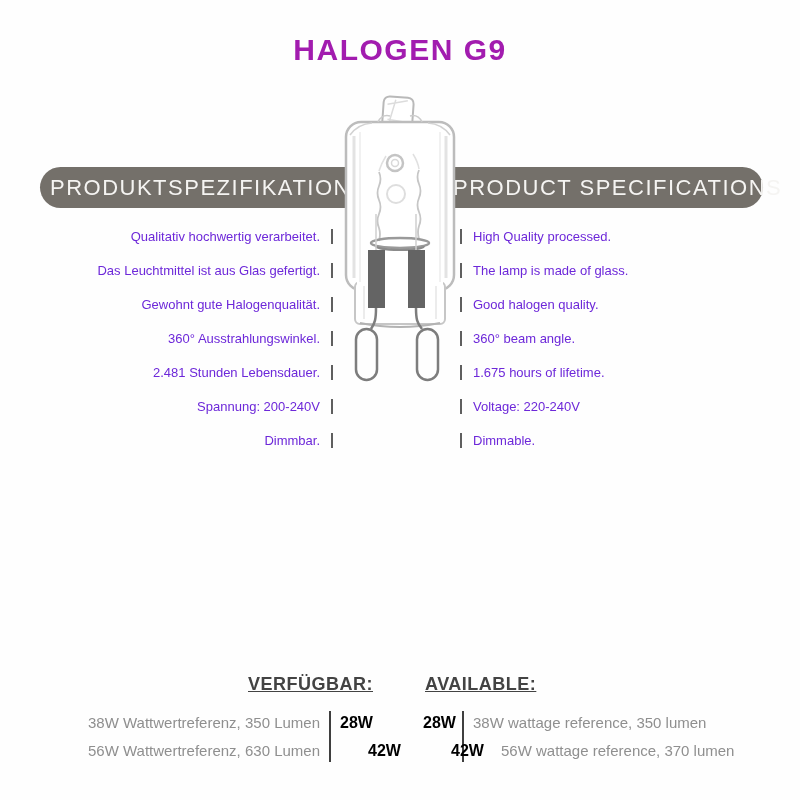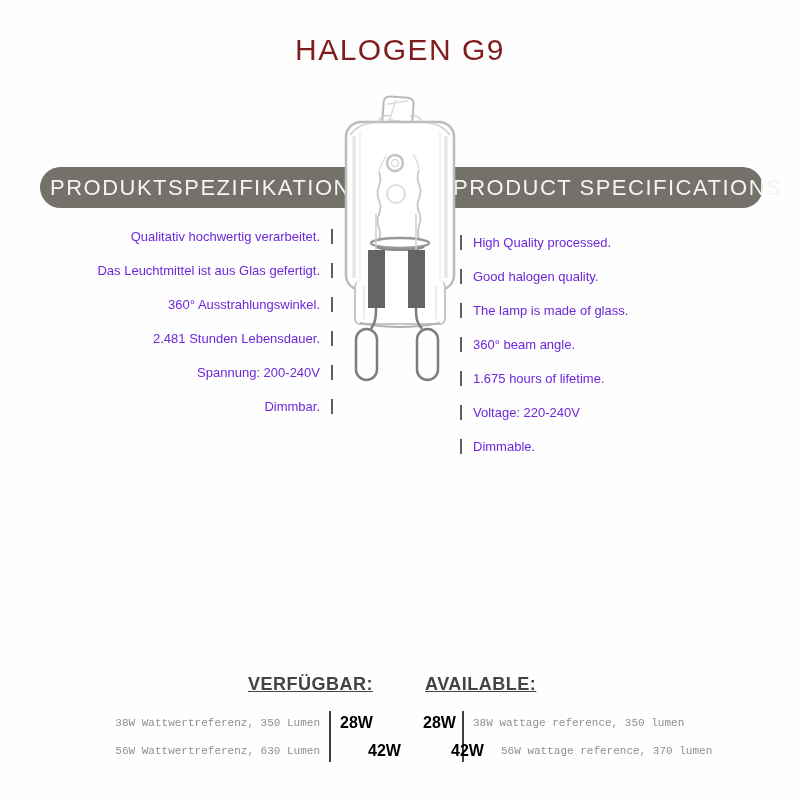--- a/index.html
+++ b/index.html
@@ -3,55 +3,55 @@
 <meta charset="utf-8">
 <style>
   html,body{margin:0;padding:0;background:#ffffff;}
   #canvas{
     position:relative;width:800px;height:800px;background:#fefefe;overflow:hidden;
     font-family:"Liberation Sans", sans-serif;
   }
   
   .page-title{
     position:absolute;top:33px;left:0;width:800px;text-align:center;
-    font-size:30px;font-weight:normal;letter-spacing:1.5px;color:#7f1d1d;white-space:nowrap;
+    font-size:30px;font-weight:bold;letter-spacing:1.5px;color:#a21caf;white-space:nowrap;
   }
   
   .band{
     position:absolute;left:40px;top:167px;width:723px;height:41px;
     background:#74706a;border-radius:21px;
   }
   .band-label{
     position:absolute;top:0;height:41px;line-height:41px;text-align:center;
     color:#f5f4f2;font-size:22px;font-weight:400;letter-spacing:1.5px;white-space:nowrap;
   }
   .band-label.de{left:10px;width:300px;}
   .band-label.en{left:413px;width:280px;}
   
   .bulb{position:absolute;left:338px;top:92px;width:124px;height:300px;}
   
   .spec-col{position:absolute;top:220px;}
   .spec-col .spec-item{height:34px;line-height:34px;font-size:13px;color:#6d28d9;white-space:nowrap;}
   .spec-col.de{right:467px;text-align:right;}
-  .spec-col.en{left:460px;text-align:left;margin-top:6px;}
+  .spec-col.en{left:460px;text-align:left;}
   .sep-bar{
     display:inline-block;width:2px;height:15px;background:#5f5f5f;
     vertical-align:middle;position:relative;top:-1px;
   }
   .spec-col.de .sep-bar{margin-left:11px;}
   .spec-col.en .sep-bar{margin-right:11px;}
   
   .avail-header{
     position:absolute;top:671px;height:26px;line-height:26px;
     font-size:18px;font-weight:bold;letter-spacing:0.5px;color:#434343;white-space:nowrap;text-decoration:underline;
   }
   .avail-header.de{right:427px;}
   .avail-header.en{left:425px;}
   .avail-text{
-    position:absolute;height:28px;line-height:28px;font-size:11px;color:#8f8f8f;white-space:nowrap;font-family:Liberation Mono, monospace;
+    position:absolute;height:28px;line-height:28px;font-size:15px;color:#8f8f8f;white-space:nowrap;
   }
   .avail-value{
     position:absolute;height:28px;line-height:28px;font-size:16px;font-weight:bold;color:#000000;white-space:nowrap;
   }
   .row1{top:709px;} .row2{top:737px;margin-left:28px;}
   .de-text{right:480px;} .de-value{left:340px;}
   .en-value{left:423px;} .en-text{left:473px;}
   .avail-divider{position:absolute;top:711px;width:2px;height:51px;background:#3f3f3f;}
   .avail-divider.de{left:329px;}
   .avail-divider.en{left:462px;}
@@ -110,30 +110,31 @@
       <path d="M38 216 C38 227 37 231 33 237"></path>
       <rect x="18" y="237" width="21" height="51" rx="10.5"></rect>
       <path d="M78 216 C78 227 79 231 84 237"></path>
       <rect x="79" y="237" width="21" height="51" rx="10.5"></rect>
     </g>
   </svg>
 
   <div class="spec-col de">
     <div class="spec-item"><span>Qualitativ hochwertig verarbeitet.</span><span class="sep-bar"></span></div>
     <div class="spec-item"><span>Das Leuchtmittel ist aus Glas gefertigt.</span><span class="sep-bar"></span></div>
+    <div class="spec-item"><span>Gewohnt gute Halogenqualität.</span><span class="sep-bar"></span></div>
     <div class="spec-item"><span>360° Ausstrahlungswinkel.</span><span class="sep-bar"></span></div>
     <div class="spec-item"><span>2.481 Stunden Lebensdauer.</span><span class="sep-bar"></span></div>
     <div class="spec-item"><span>Spannung: 200-240V</span><span class="sep-bar"></span></div>
     <div class="spec-item"><span>Dimmbar.</span><span class="sep-bar"></span></div>
   </div>
 
   <div class="spec-col en">
     <div class="spec-item"><span class="sep-bar"></span><span>High Quality processed.</span></div>
+    <div class="spec-item"><span class="sep-bar"></span><span>The lamp is made of glass.</span></div>
     <div class="spec-item"><span class="sep-bar"></span><span>Good halogen quality.</span></div>
-    <div class="spec-item"><span class="sep-bar"></span><span>The lamp is made of glass.</span></div>
     <div class="spec-item"><span class="sep-bar"></span><span>360° beam angle.</span></div>
     <div class="spec-item"><span class="sep-bar"></span><span>1.675 hours of lifetime.</span></div>
     <div class="spec-item"><span class="sep-bar"></span><span>Voltage: 220-240V</span></div>
     <div class="spec-item"><span class="sep-bar"></span><span>Dimmable.</span></div>
   </div>
 
   <div class="avail-header de">VERFÜGBAR:</div>
   <div class="avail-header en">AVAILABLE:</div>
 
   <div class="avail-divider de"></div>

